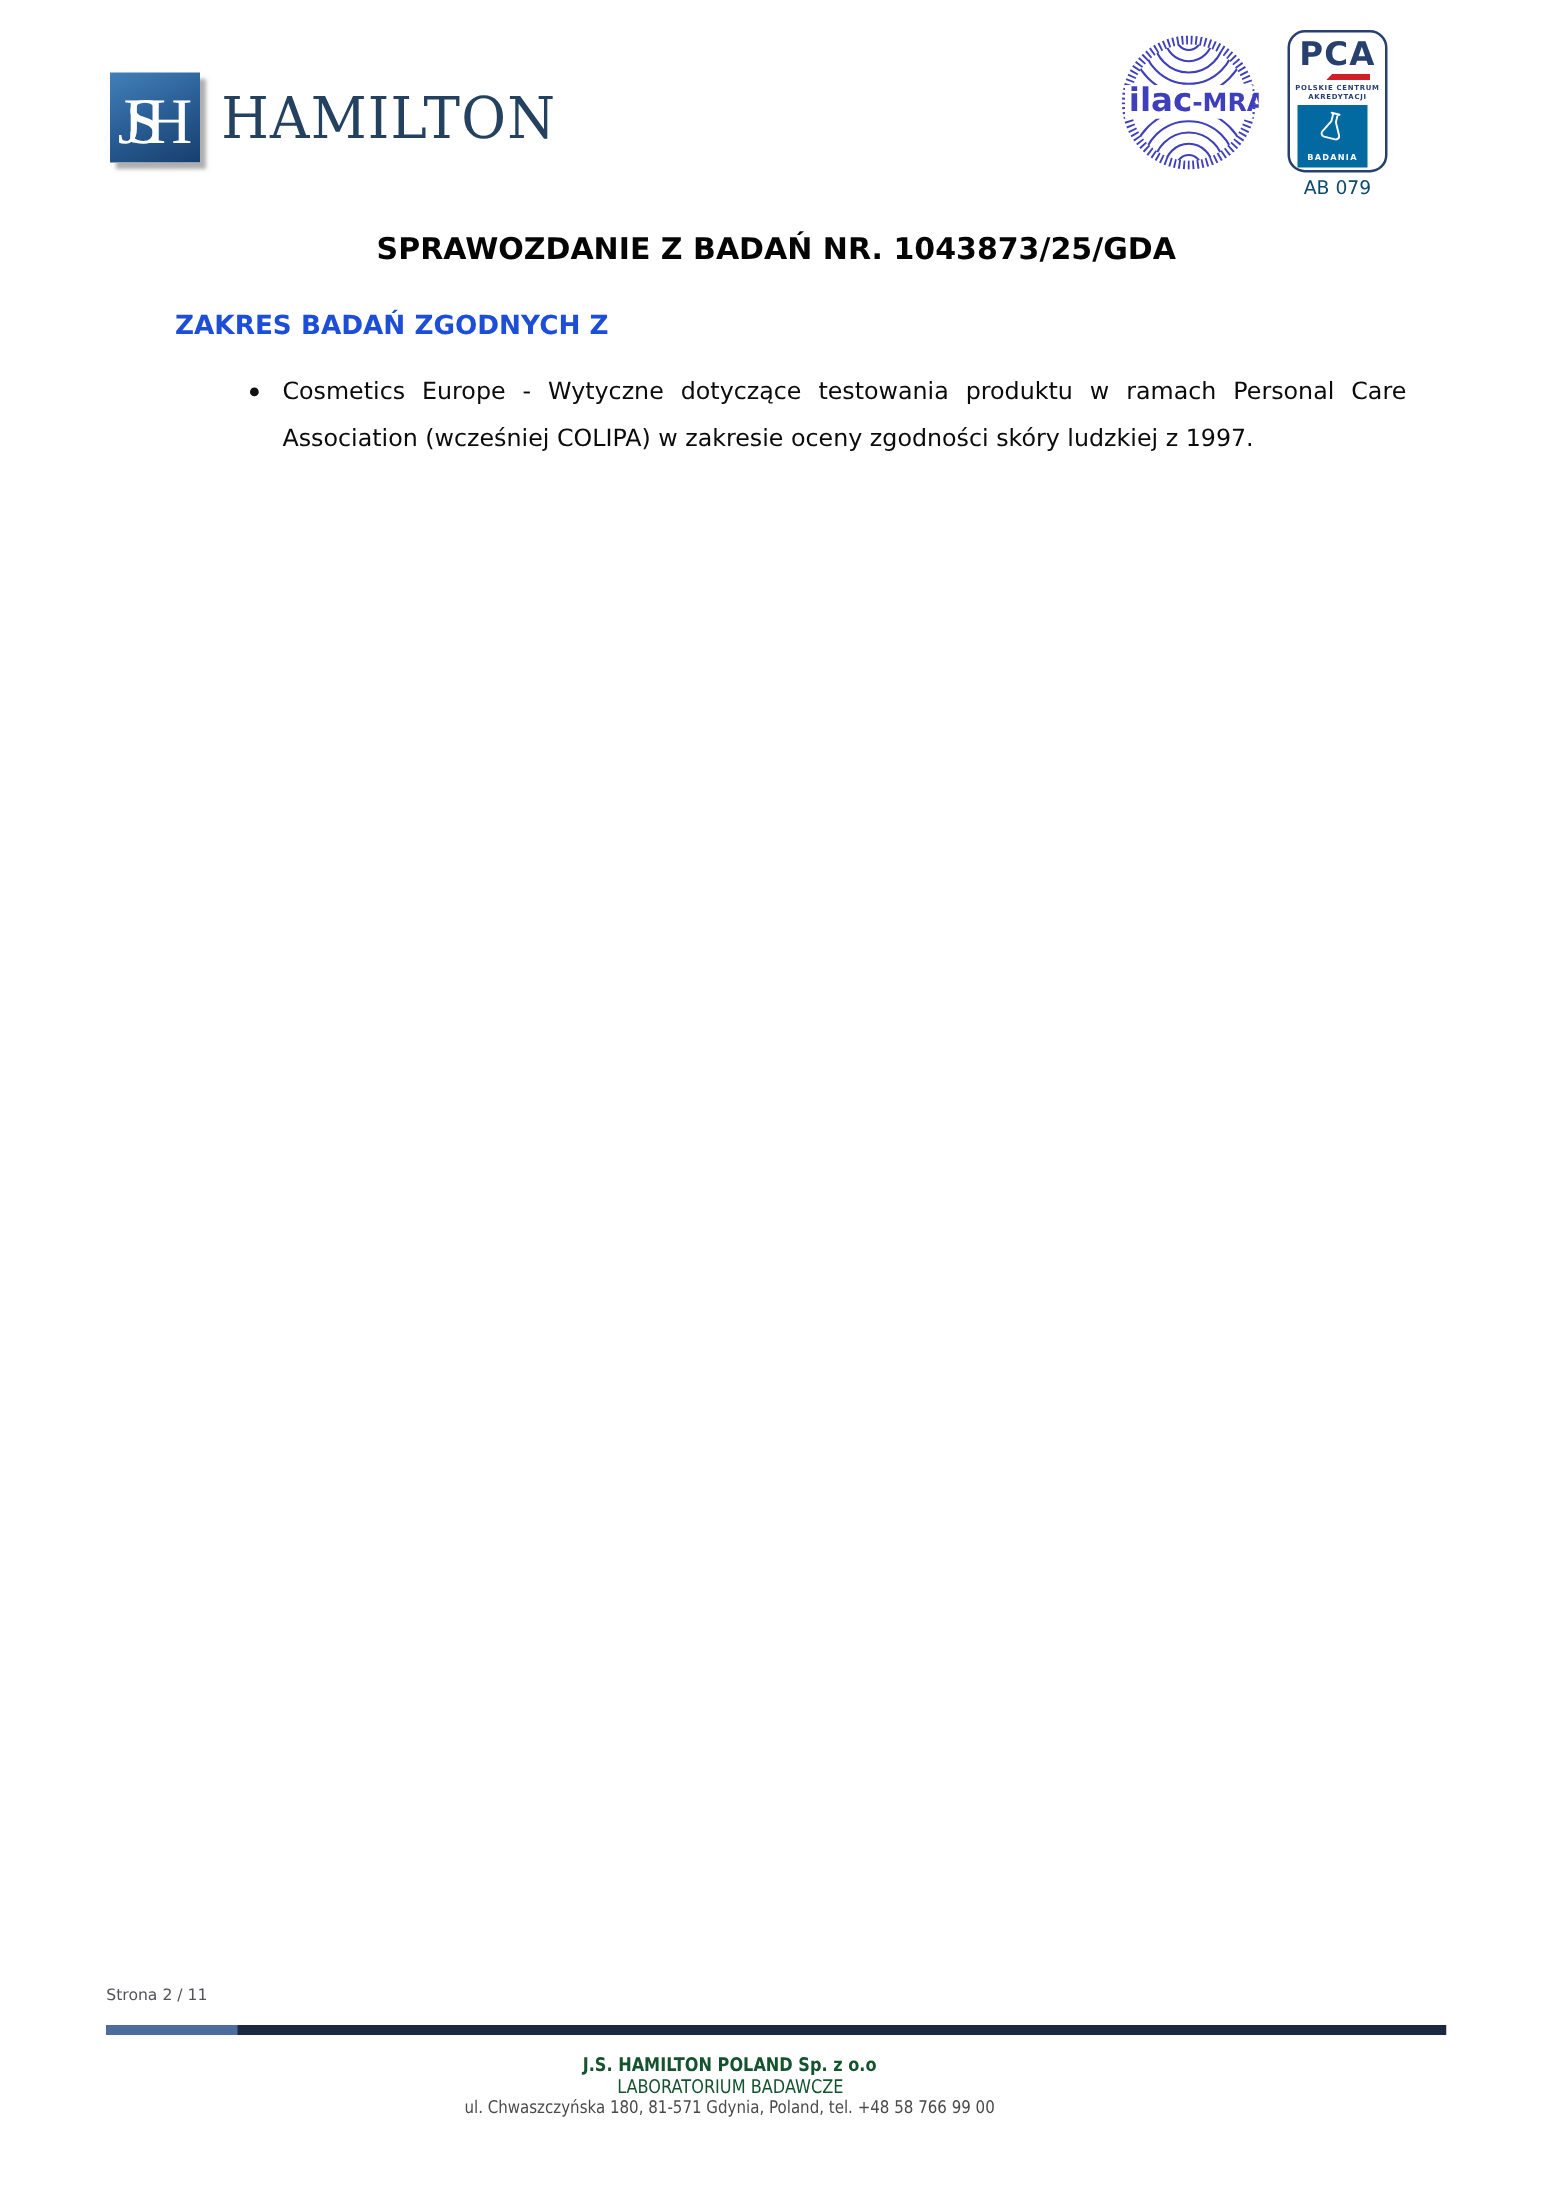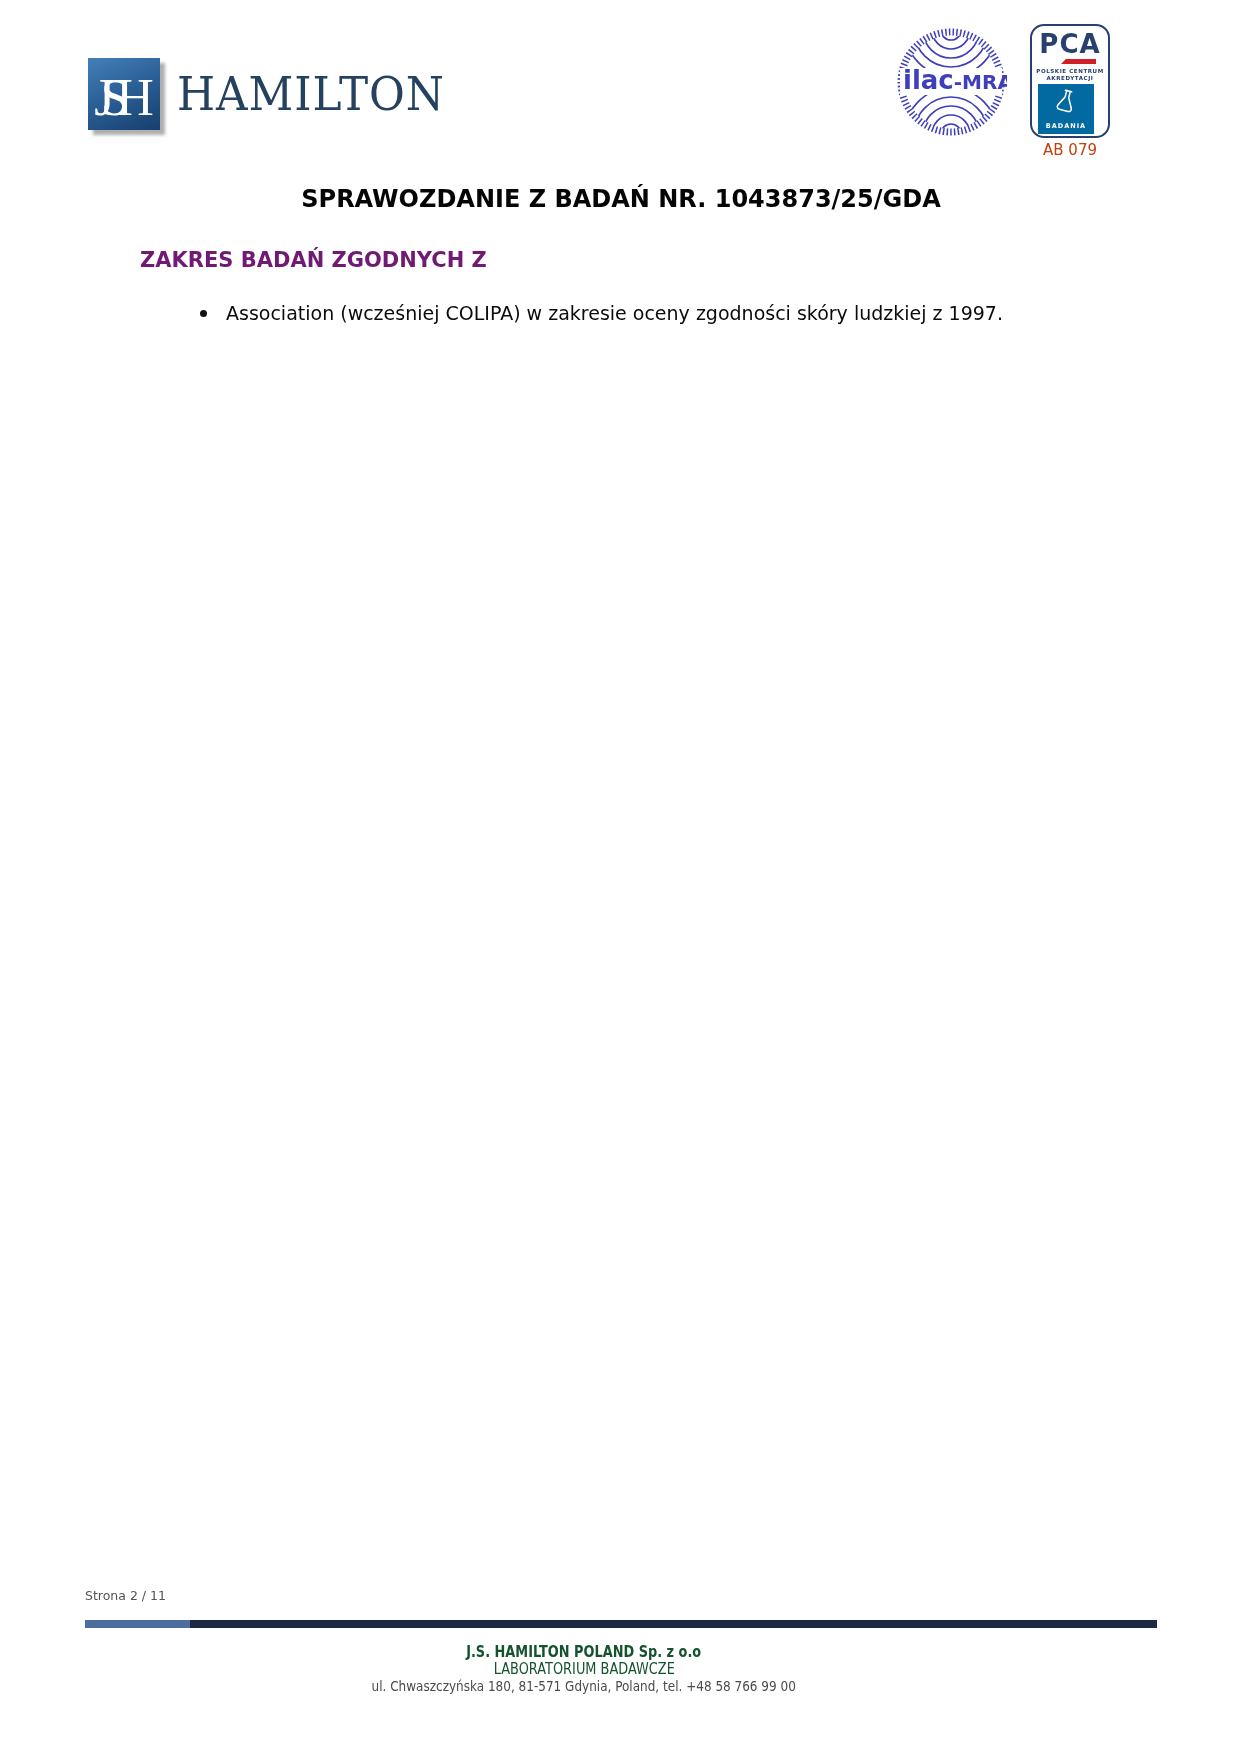--- a/index.html
+++ b/index.html
@@ -26,26 +26,26 @@
       font-weight:bold;font-size:26px;color:#27406e;letter-spacing:1px;}
   .pca-red{position:absolute;top:33px;left:29px;width:35px;height:5px;background:#d02027;
       clip-path:polygon(0 100%,14% 0,100% 0,100% 100%);}
   .pca-sub{position:absolute;top:42px;left:0;width:100%;text-align:center;
       font-size:5.5px;font-weight:bold;color:#27406e;letter-spacing:.6px;line-height:7px;}
   .pca-box{position:absolute;left:6px;top:58px;width:56px;height:50px;background:#0369a1;
       display:flex;flex-direction:column;align-items:center;justify-content:flex-end;}
   .pca-box svg{position:absolute;top:4px;left:50%;transform:translateX(-50%) rotate(14deg);}
   .pca-badge{font-size:6.5px;font-weight:bold;color:#ffffff;letter-spacing:1px;margin-bottom:4px;}
   .pca-ab{position:absolute;left:1030px;top:141px;width:80px;text-align:center;
-      font-size:15px;color:#c2410c;}
+      font-size:15px;color:#0c4a6e;}
 
   
   .title{position:absolute;left:85px;top:169px;width:1072px;text-align:center;
       font-weight:bold;font-size:24px;color:#050505;letter-spacing:0;}
-  .heading{position:absolute;left:140px;top:231px;font-weight:bold;font-size:21px;color:#701a75;}
+  .heading{position:absolute;left:140px;top:231px;font-weight:bold;font-size:21px;color:#1d4ed8;}
   ul.bullets{position:absolute;left:198px;top:294px;width:927px;margin:0;padding:0;list-style:none;}
   ul.bullets li{position:relative;padding-left:28px;font-size:19px;line-height:38px;
       margin-bottom:2px;color:#0b0b0b;}
   ul.bullets li::before{content:"";position:absolute;left:2px;top:16px;width:7px;height:7px;
       border-radius:50%;background:#111;}
   .jline{text-align:justify;text-align-last:justify;}
 
   
   .page-num{position:absolute;left:85px;top:1588px;width:1072px;text-align:left;
       font-size:12.5px;color:#53535a;}
@@ -111,20 +111,21 @@
     </div>
     <div class="pca-ab">AB 079</div>
   </div>
 
   <div>
     <h1 class="title">SPRAWOZDANIE Z BADAŃ NR. 1043873/25/GDA</h1>
     <h2 class="heading">ZAKRES BADAŃ ZGODNYCH Z</h2>
 
     <ul class="bullets">
       <li>
+        <div class="jline">Cosmetics Europe - Wytyczne dotyczące testowania produktu w ramach Personal Care</div>
         <div>Association (wcześniej COLIPA) w zakresie oceny zgodności skóry ludzkiej z 1997.</div>
       </li>
     </ul>
   </div>
 
   <div>
     <div class="page-num">Strona 2 / 11</div>
     <div class="bar">
       <span class="bar-light"></span>
     </div>

